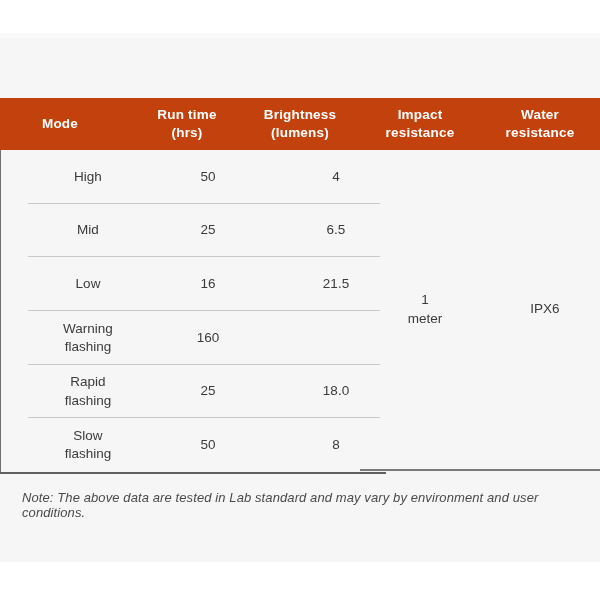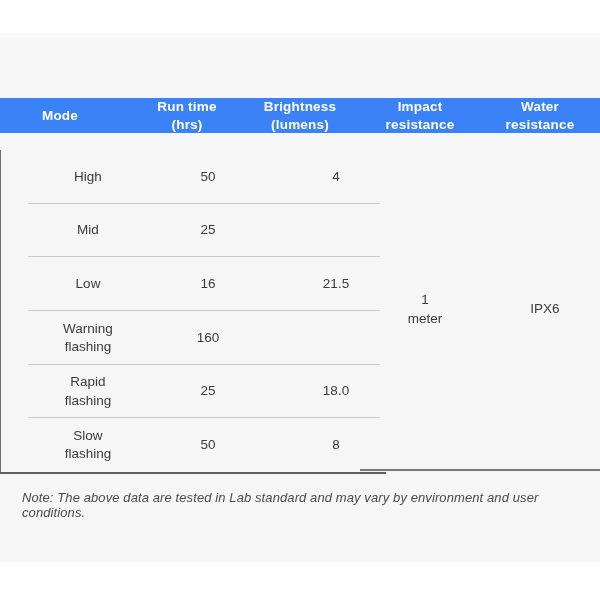--- a/index.html
+++ b/index.html
@@ -7,22 +7,22 @@
     position:relative;width:600px;height:601px;overflow:hidden;
     background:#ffffff;
     font-family:"Liberation Sans","DejaVu Sans",sans-serif;
     -webkit-font-smoothing:antialiased;
   }
   .panel{position:absolute;left:0;top:33px;width:600px;height:529px;background:#f6f6f6;}
   .panel-top-strip{position:absolute;left:0;top:33px;width:600px;height:5px;background:#fafafa;}
 
   
   .header-bar{
-    position:absolute;left:0;top:98px;width:600px;height:35px;
-    background:#3b82f6;display:grid;grid-template-columns:repeat(5,120px);
+    position:absolute;left:0;top:98px;width:600px;height:52px;
+    background:#c2410c;display:grid;grid-template-columns:repeat(5,120px);
     align-items:center;
   }
   .header-cell{
     color:#ffffff;font-size:13.5px;font-weight:bold;text-align:center;
     line-height:1.3;white-space:pre-line;letter-spacing:.2px;
   }
   .header-cell.col-runtime{padding-left:14px;}
 
   
   .left-rows{position:absolute;left:0;top:150px;width:360px;height:322px;display:flex;flex-direction:column;padding-left:28px;}
@@ -81,20 +81,21 @@
 
   <div class="left-rows">
     <div class="row">
       <div class="cell mode-cell">High</div>
       <div class="cell">50</div>
       <div class="cell col-runtime">4</div>
     </div>
     <div class="row">
       <div class="cell mode-cell">Mid</div>
       <div class="cell">25</div>
+      <div class="cell col-runtime">6.5</div>
     </div>
     <div class="row">
       <div class="cell mode-cell">Low</div>
       <div class="cell">16</div>
       <div class="cell col-runtime">21.5</div>
     </div>
     <div class="row">
       <div class="cell mode-cell">Warning
 flashing</div>
       <div class="cell">160</div>

